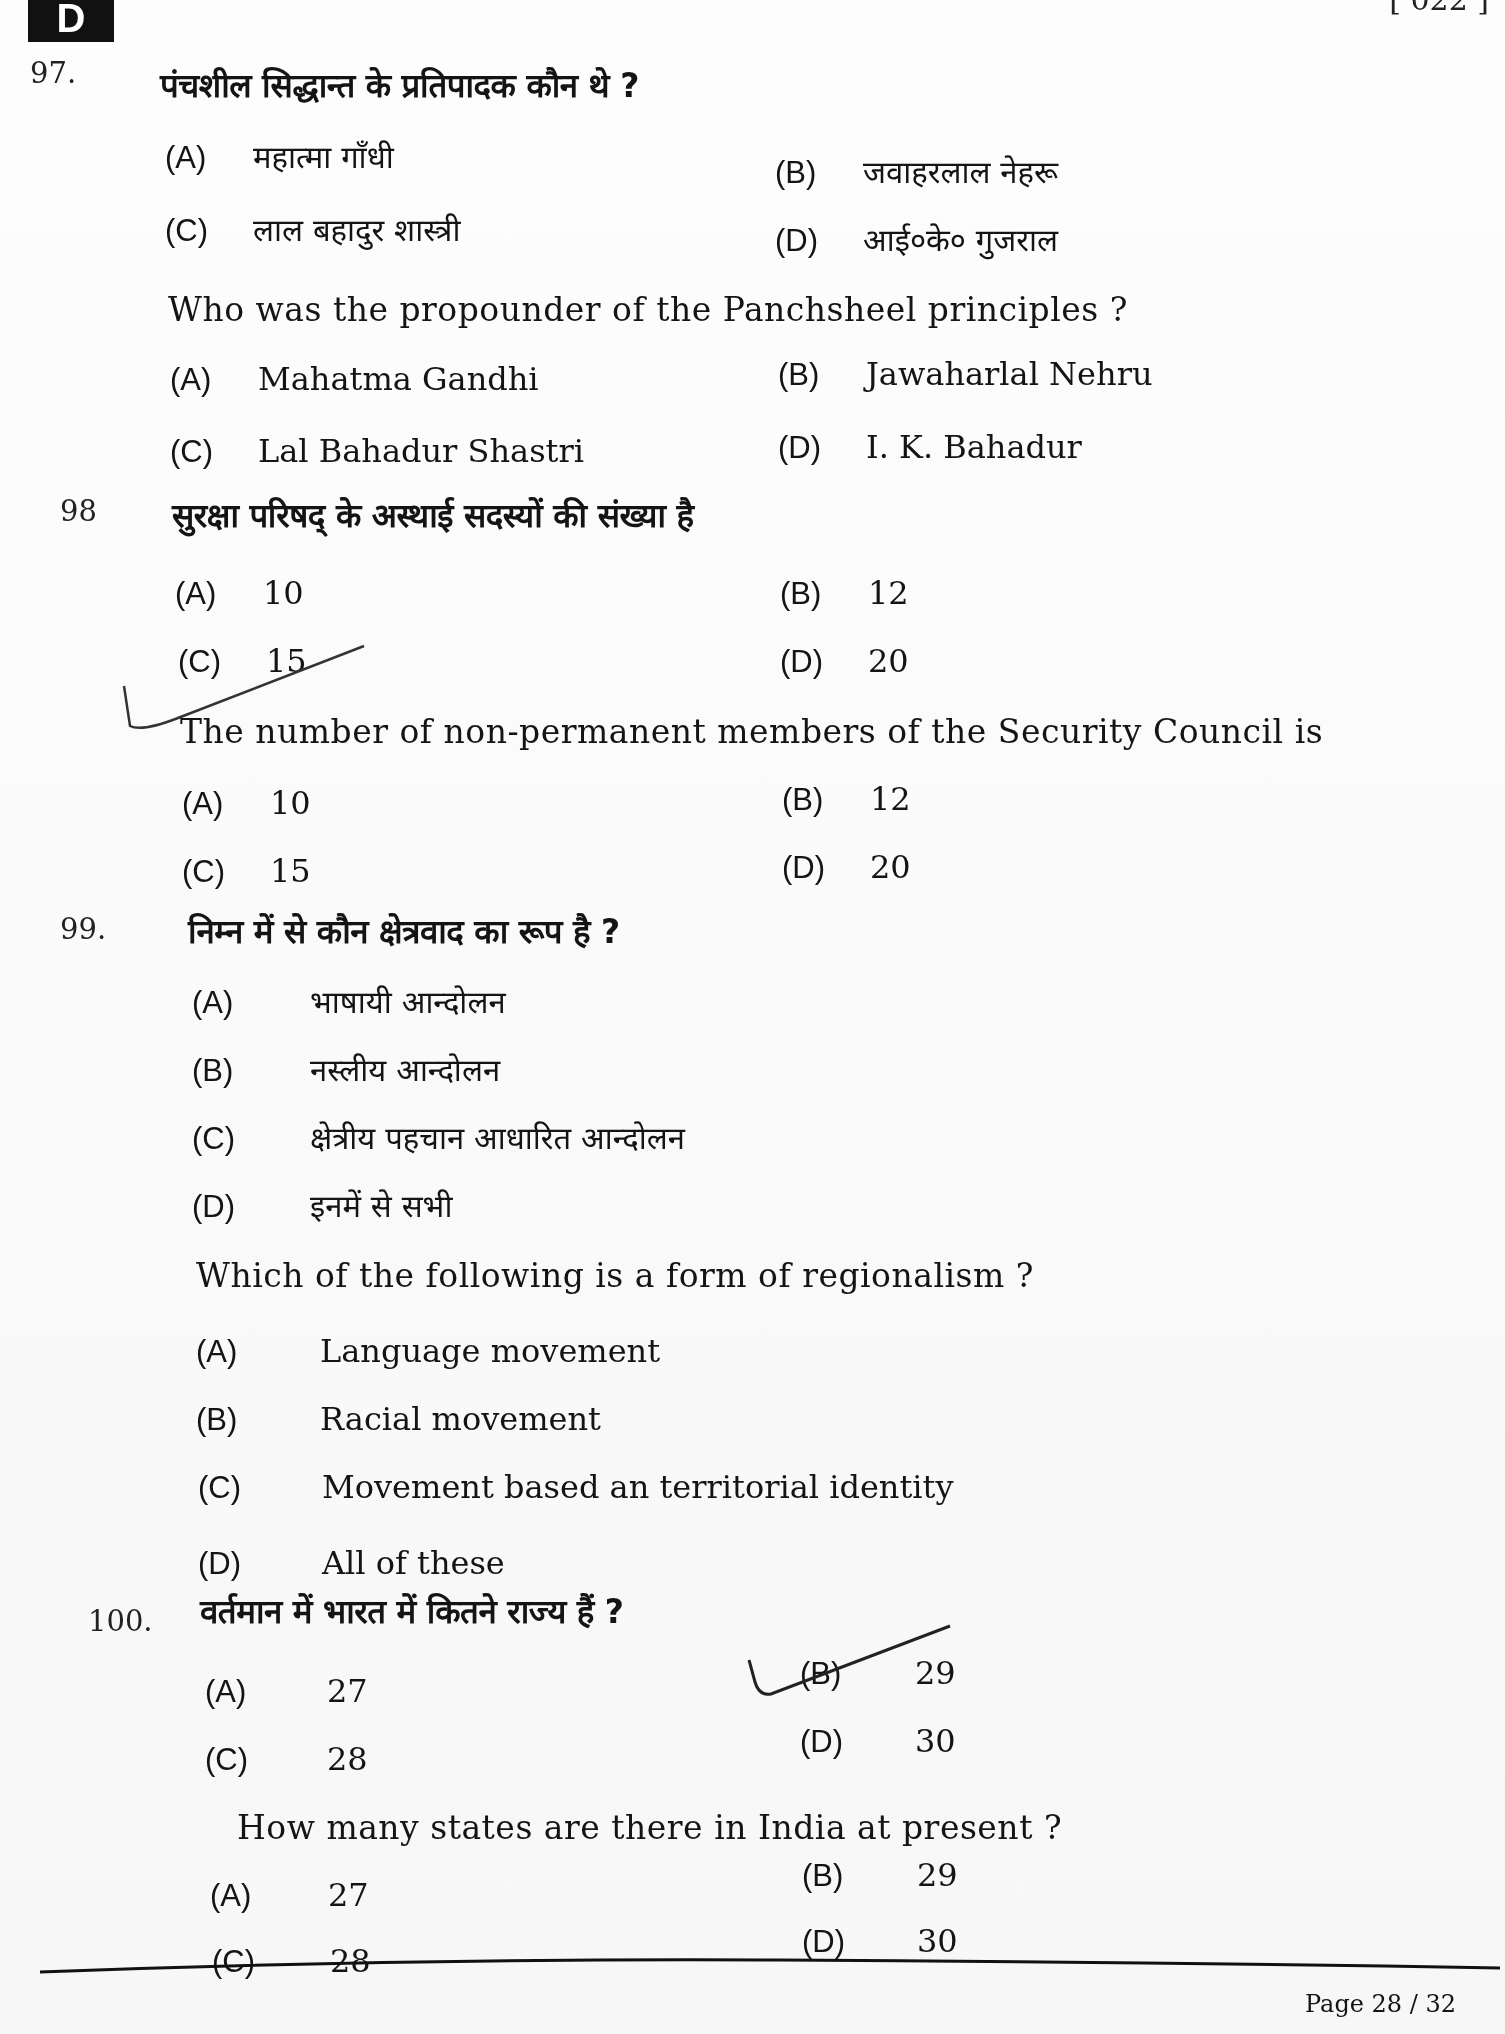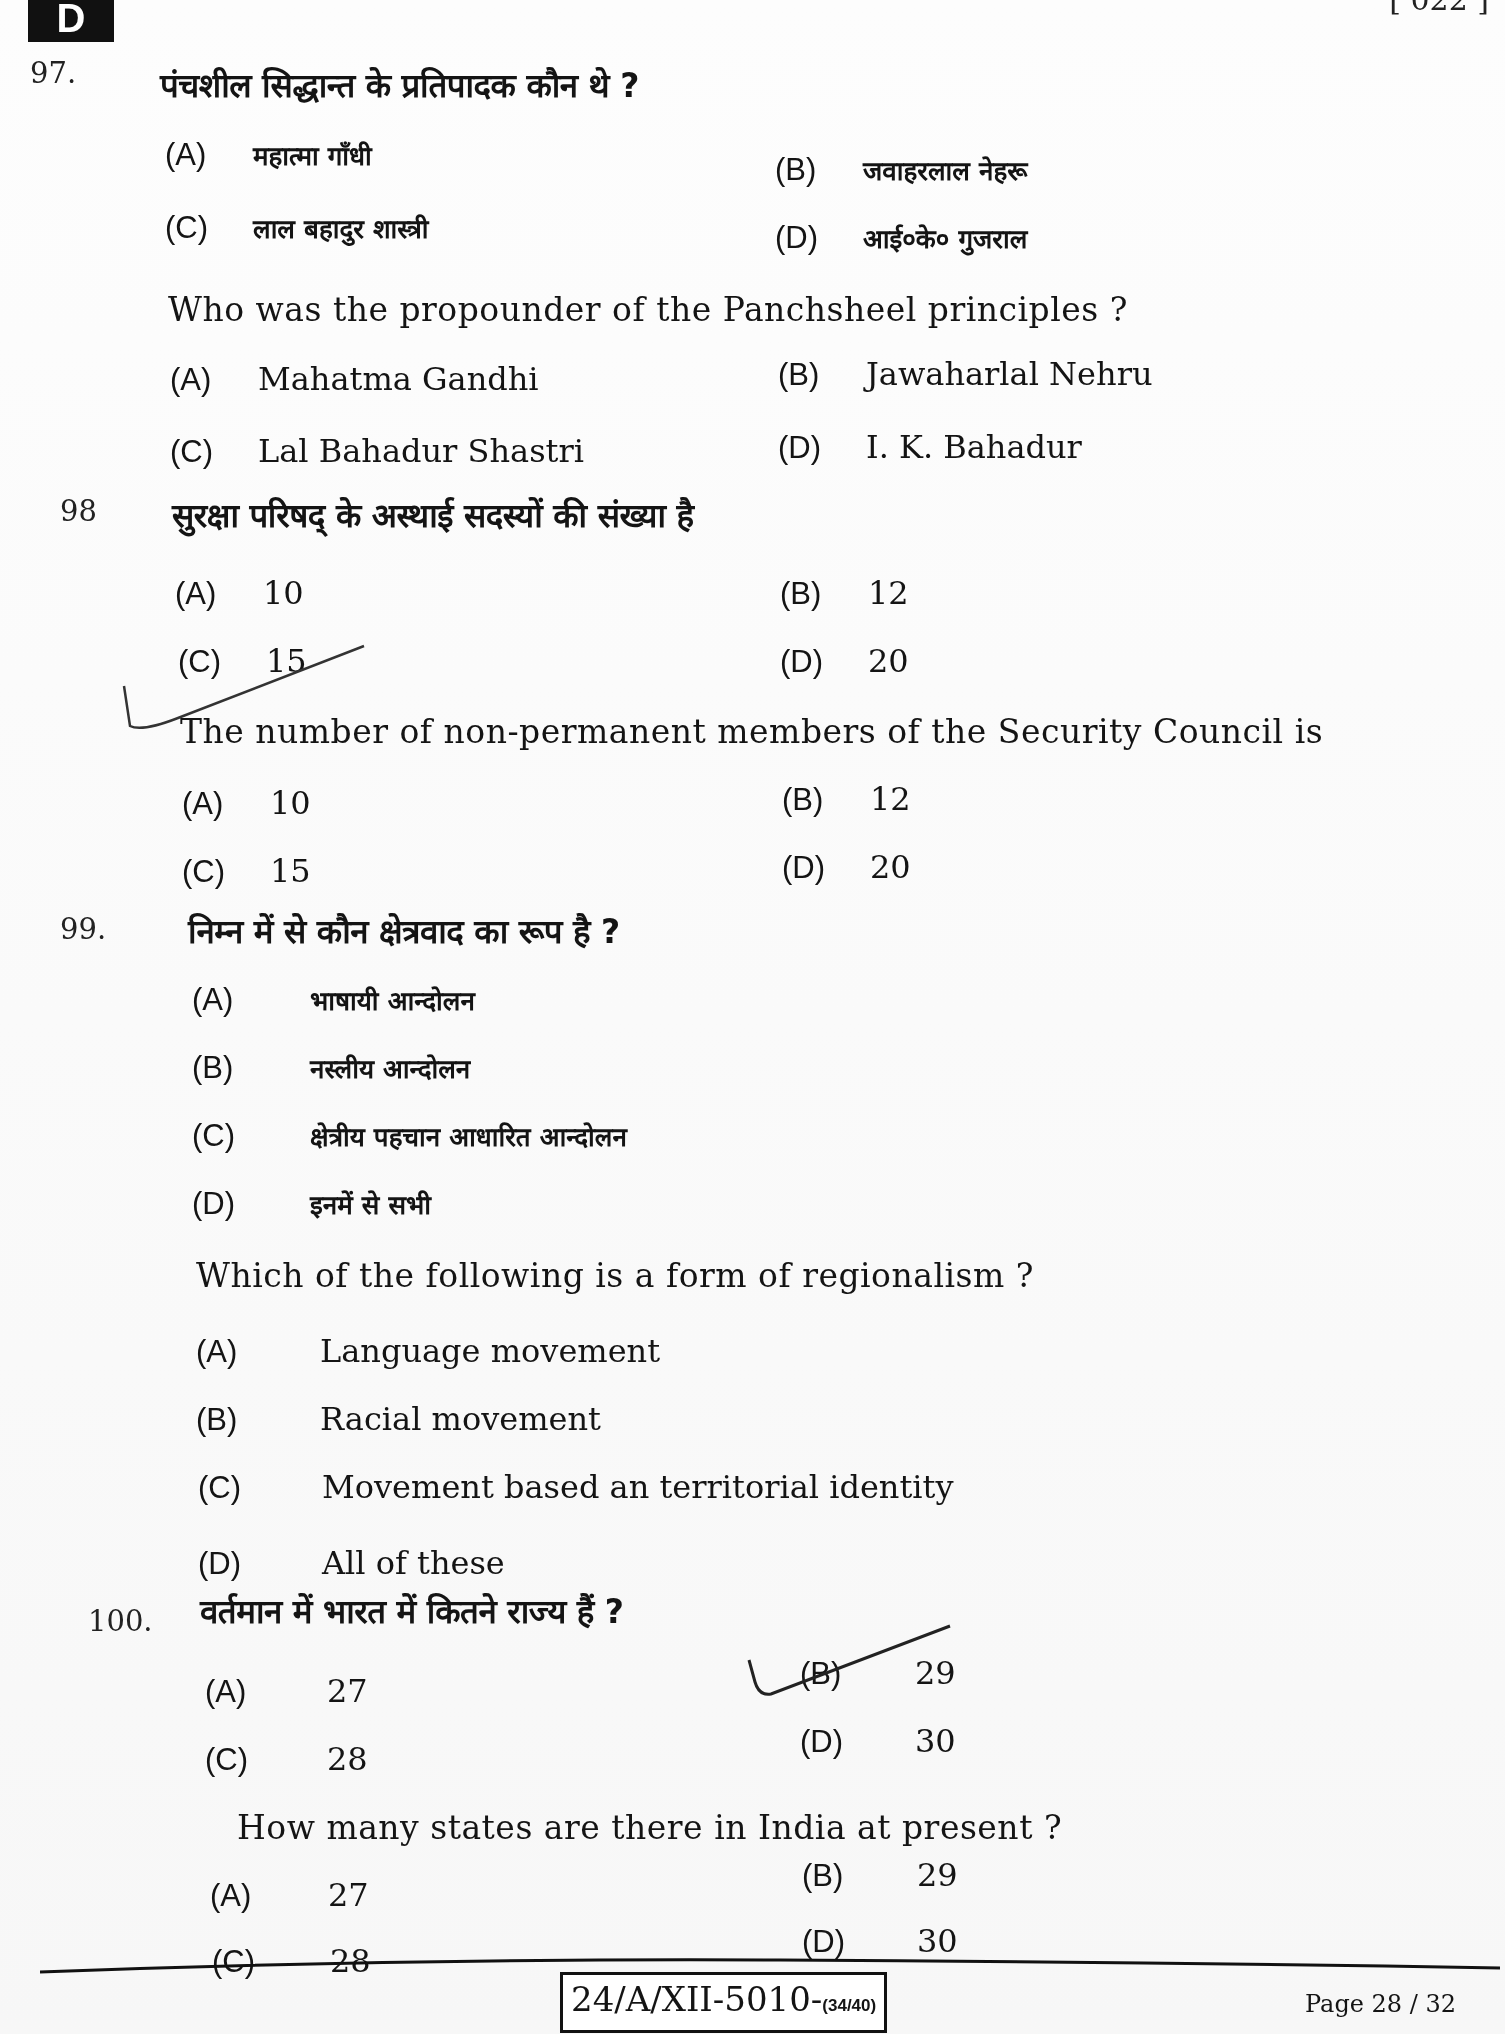--- a/index.html
+++ b/index.html
@@ -11,21 +11,21 @@
                color:#fff; font-family:"Liberation Sans", sans-serif; font-weight:bold; font-size:40px;
                line-height:48px; text-align:center; }
   .code-top { position:absolute; right:16px; top:-18px; font-size:30px; color:#222; }
   .qnum { position:absolute; font-size:29px; color:#222; }
   .qtext-hi { position:absolute; font-family:"DejaVu Sans", sans-serif; font-weight:bold;
               font-size:33px; white-space:nowrap; letter-spacing:-0.5px; }
   .qtext-en { position:absolute; font-size:33px; white-space:nowrap; letter-spacing:0.5px; }
   .opt { position:absolute; font-size:32px; white-space:nowrap; }
   .opt .lbl { display:inline-block; width:88px; font-family:"Liberation Sans", sans-serif; font-size:31px; }
   .opt .val { display:inline-block; }
-  .opt .val.hi { font-family:"DejaVu Sans", sans-serif; font-weight:bold; font-size:26px; }
+  .opt .val.hi { font-family:"DejaVu Sans", sans-serif; font-weight:normal; font-size:31px; }
   .footer-line { position:absolute; left:40px; top:1956px; width:1460px; height:20px; }
   .footer-code { position:absolute; left:560px; top:1972px; border:3px solid #111; padding:0 8px;
                  font-size:34px; line-height:48px; background:#fff; }
   .footer-code small { font-size:17px; font-weight:bold; font-family:"Liberation Sans", sans-serif; }
   .page-no { position:absolute; left:1265px; top:1990px; font-size:24px;margin-left:40px; }
   svg.mark { position:absolute; overflow:visible; }
 </style>
 </head>
 <body>
 
@@ -92,16 +92,15 @@
     <div class="qtext-en" style="left:208px;top:1808px;margin-left:29px;">How many states are there in India at present ?</div>
     <div class="opt" style="left:210px;top:1876px;"><span class="lbl" style="width:118px">(A)</span><span class="val">27</span></div>
     <div class="opt" style="left:802px;top:1856px;"><span class="lbl" style="width:115px">(B)</span><span class="val">29</span></div>
     <div class="opt" style="left:212px;top:1942px;"><span class="lbl" style="width:118px">(C)</span><span class="val">28</span></div>
     <div class="opt" style="left:802px;top:1922px;"><span class="lbl" style="width:115px">(D)</span><span class="val">30</span></div>
   </div>
 
   <svg class="footer-line" viewBox="0 0 1460 20" preserveAspectRatio="none">
     <path d="M0 16 Q380 2 740 4 Q1100 6 1460 12" fill="none" stroke="#111" stroke-width="3"></path>
   </svg>
-  <div class="footer-code"><span>24/A/XII-5010-</span><small>(34/40)</small></div>
   <div class="page-no">Page 28 / 32</div>
 
 </div>
 
 </body></html>

